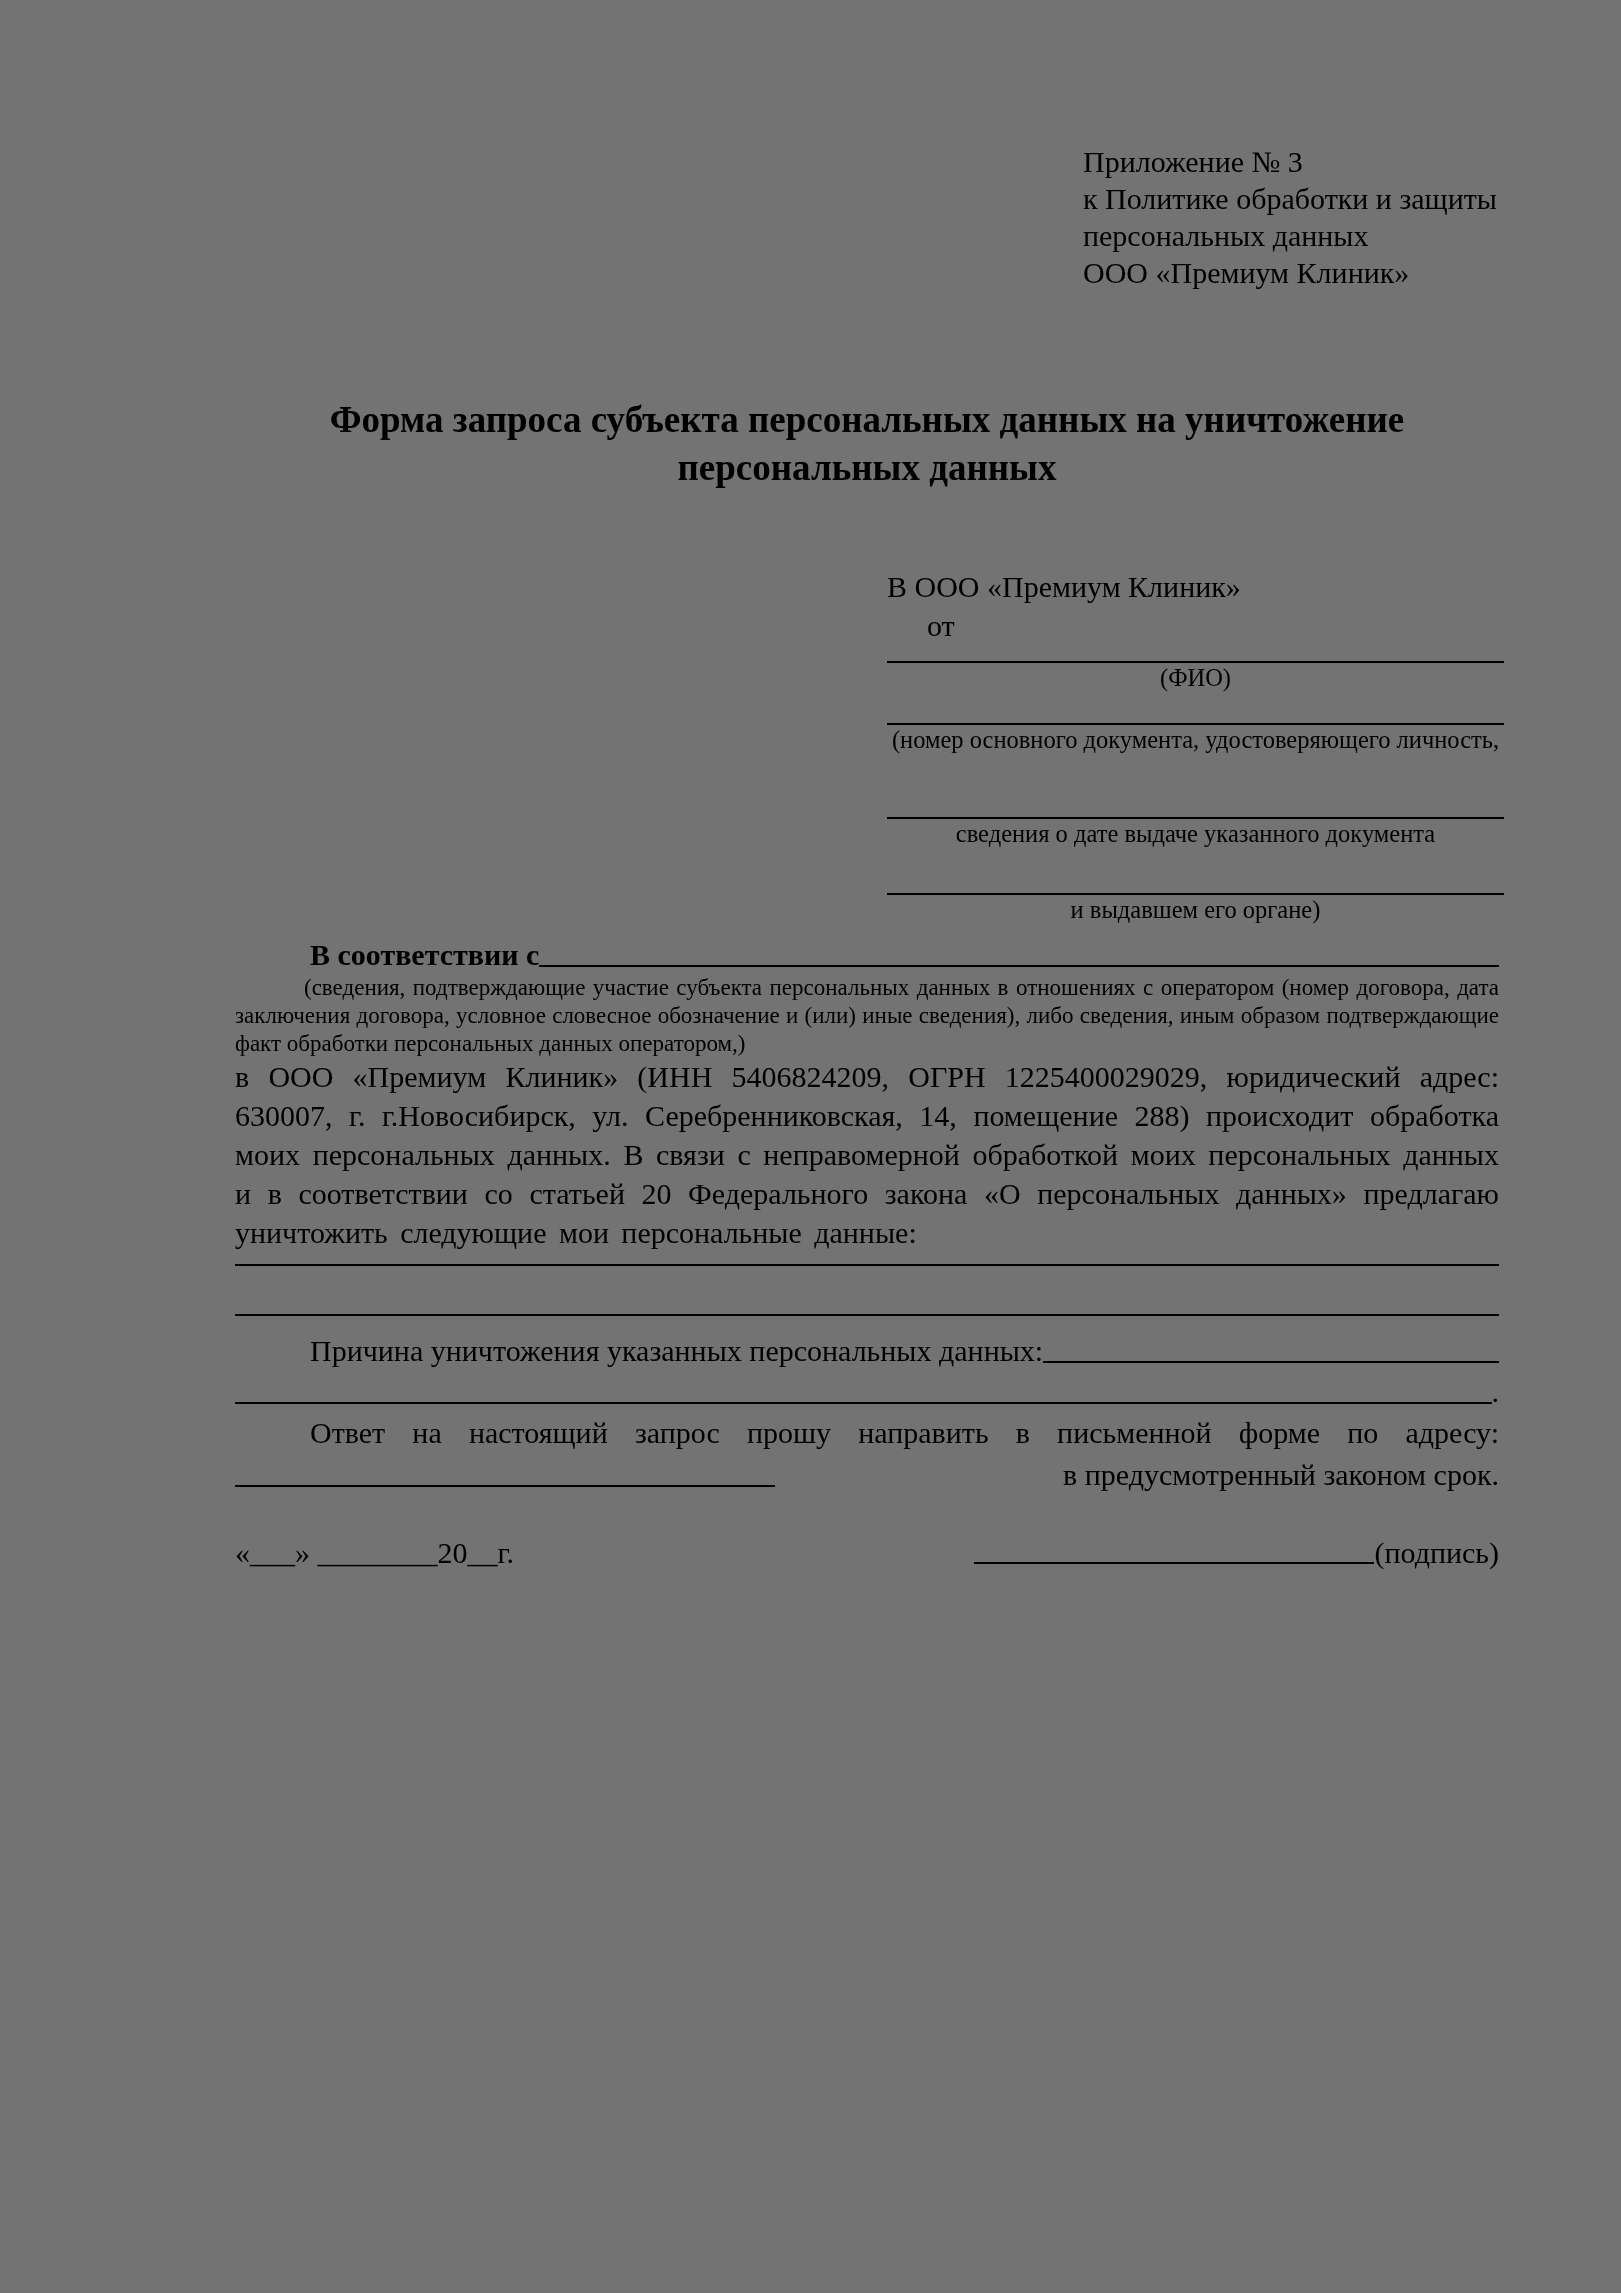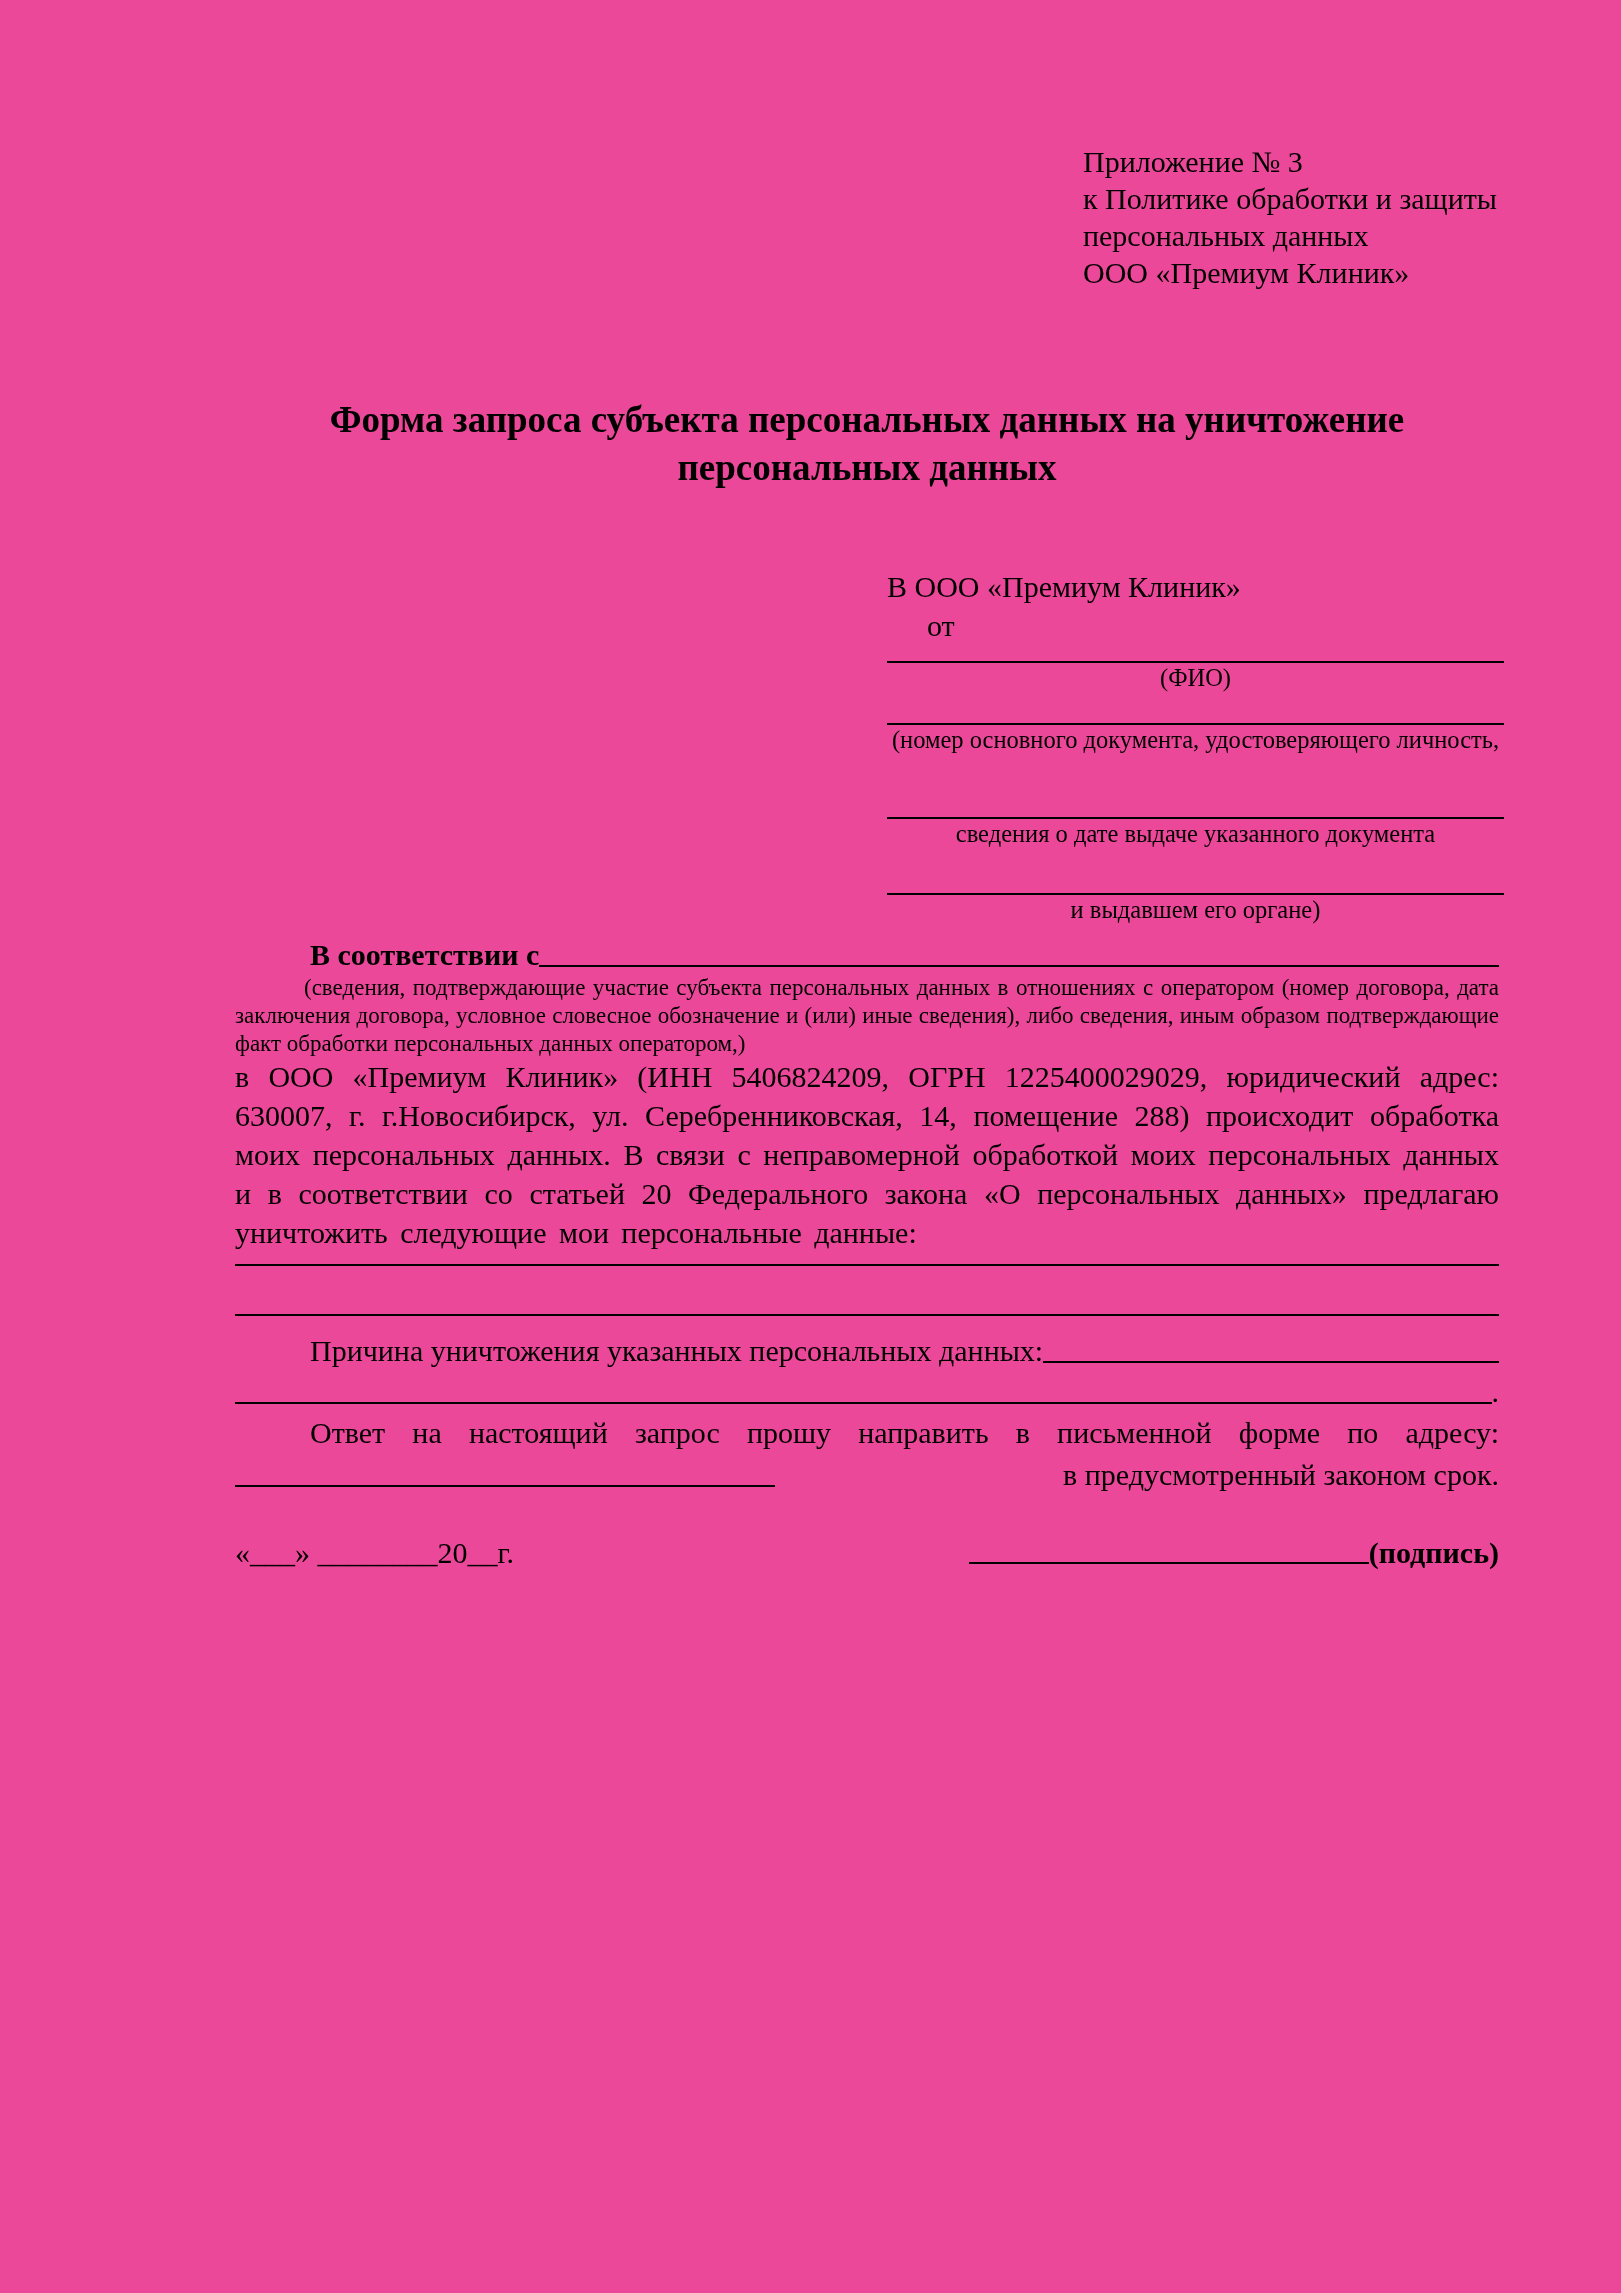--- a/index.html
+++ b/index.html
@@ -1,21 +1,21 @@
 <!DOCTYPE html>
 <html><head>
 <meta charset="utf-8">
 <style>
   * { margin: 0; padding: 0; box-sizing: border-box; }
   html, body { background: #ffffff; }
   .page {
     position: relative;
     width: 1621px;
     height: 2294px;
-    background: #ec4899;
+    background: #737373;
     color: #000000;
     font-family: "Liberation Serif", "DejaVu Serif", serif;
     overflow: hidden;
   }
   .abs { position: absolute; }
 
   
   .header-block { left: 1083px; top: 143px; font-size: 30px; line-height: 37px; }
 
   
@@ -63,21 +63,21 @@
   .reply2 { top: 1453px; height: 39px; font-size: 30px; justify-content: space-between; }
   .reply2 .u-line { width: 540px; border-bottom: 2.9px solid #000; margin-bottom: 4.9px; }
   .reply2 .suffix { white-space: nowrap; }
 
   
   .footer-row {
     top: 1525px; height: 45px;
     display: flex; justify-content: space-between; align-items: flex-end;
     font-size: 30px;
   }
-  .sig-group { display: flex; align-items: flex-end; font-weight: bold; }
+  .sig-group { display: flex; align-items: flex-end; }
   .sig-line { width: 400px; border-bottom: 2.9px solid #000; margin-bottom: 5.9px; }
   .nowrap { white-space: nowrap; }
 </style>
 </head>
 <body>
 
 <div class="page">
 
   <div class="abs header-block">
     <div>Приложение № 3</div>

